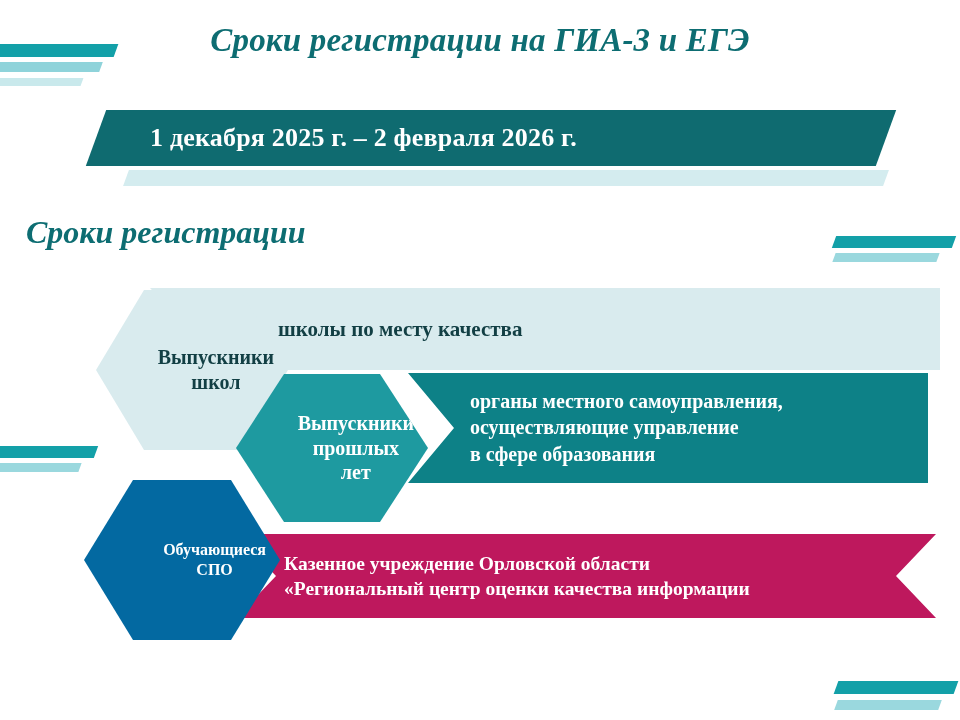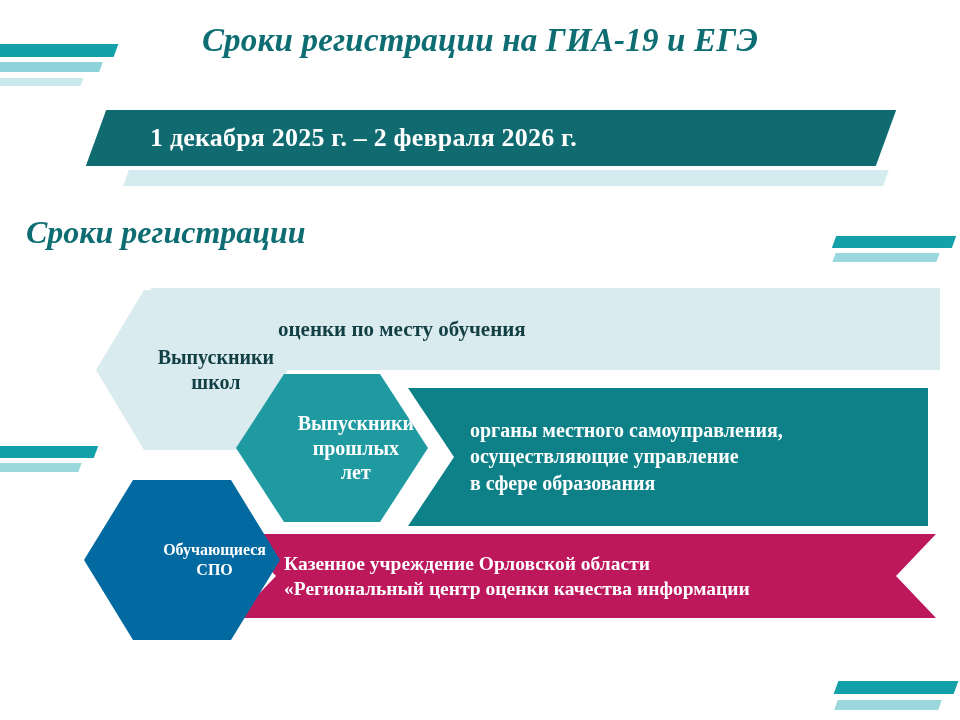--- a/index.html
+++ b/index.html
@@ -114,22 +114,22 @@
     position: absolute;
     left: 128px; top: 50%;
     transform: translateY(-50%);
     font-size: 21px;
     font-weight: bold;
     color: #123f44;
   }
 
   
   .band-org {
-    left: 408px; top: 108px;
-    width: 520px; height: 138px;
+    left: 408px; top: 93px;
+    width: 520px; height: 110px;
     background: #0d8187;
     clip-path: polygon(0 0, 100% 0, 100% 100%, 0 100%, 46px 50%);
   }
   .band-org .band-text {
     position: absolute;
     left: 62px; top: 50%;
     transform: translateY(-50%);
     font-size: 20px;
     font-weight: bold;
     color: #ffffff;
@@ -198,32 +198,32 @@
 
   <div class="stripe mr-1"></div>
   <div class="stripe mr-2"></div>
 
   <div class="stripe ml-1"></div>
   <div class="stripe ml-2"></div>
 
   <div class="stripe br-1"></div>
   <div class="stripe br-2"></div>
 
-  <div class="title">Сроки регистрации на ГИА-19 и ЕГЭ</div>
+  <div class="title">Сроки регистрации на ГИА-3 и ЕГЭ</div>
 
   <div class="banner-shadow"></div>
   <div class="date-banner"></div>
   <div class="date-banner-text">1 декабря 2025 г. – 2 февраля  2026 г.</div>
 
   <div class="section-heading">Сроки регистрации</div>
 
   <div class="diagram">
 
     <div class="band band-schools">
-      <div class="band-text">оценки по месту обучения</div>
+      <div class="band-text">школы по месту качества</div>
     </div>
 
     <div class="band band-org">
       <div class="band-text">органы местного самоуправления,<br>осуществляющие управление<br>в сфере образования</div>
     </div>
 
     <div class="band band-kazen">
       <div class="band-text">Казенное учреждение Орловской области<br>«Региональный центр оценки качества информации</div>
     </div>
 

